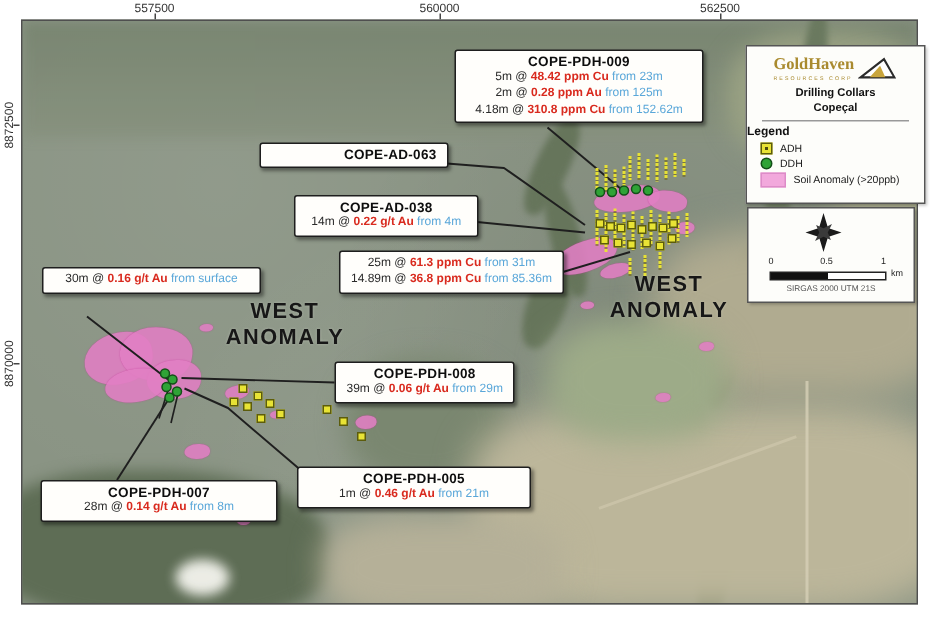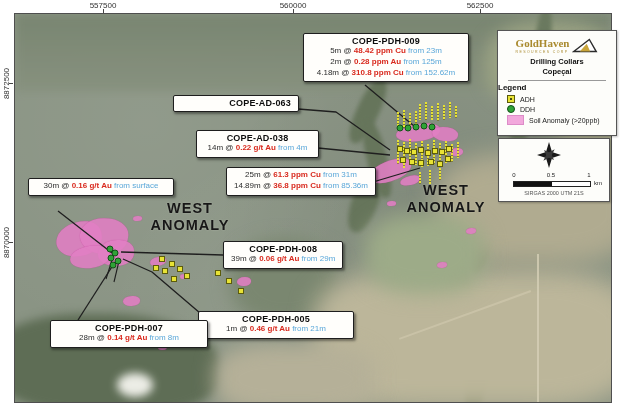--- a/index.html
+++ b/index.html
@@ -245,21 +245,21 @@
         <div class="cr"><span>30m @ </span><span class="val">0.16 g/t Au</span><span class="frm"> from surface</span></div>
       </div>
       <div class="callout" style="left: 223px; top: 241px; min-width: 95px;">
         <div class="ct">COPE-PDH-008</div>
         <div class="cr"><span>39m @ </span><span class="val">0.06 g/t Au</span><span class="frm"> from 29m</span></div>
       </div>
       <div class="callout" style="left: 198px; top: 311px; min-width: 140px;">
         <div class="ct">COPE-PDH-005</div>
         <div class="cr"><span>1m @ </span><span class="val">0.46 g/t Au</span><span class="frm"> from 21m</span></div>
       </div>
-      <div class="callout" style="left: 50px; top: 320px; min-width: 142px;">
+      <div class="callout" style="left: 27px; top: 320px; min-width: 142px;">
         <div class="ct">COPE-PDH-007</div>
         <div class="cr"><span>28m @ </span><span class="val">0.14 g/t Au</span><span class="frm"> from 8m</span></div>
       </div>
     </div>
 
   <div class="panel legend">
     <div class="logo-row">
       <div>
         <div class="logo-txt">GoldHaven</div>
         <div class="logo-sub">RESOURCES CORP</div>

